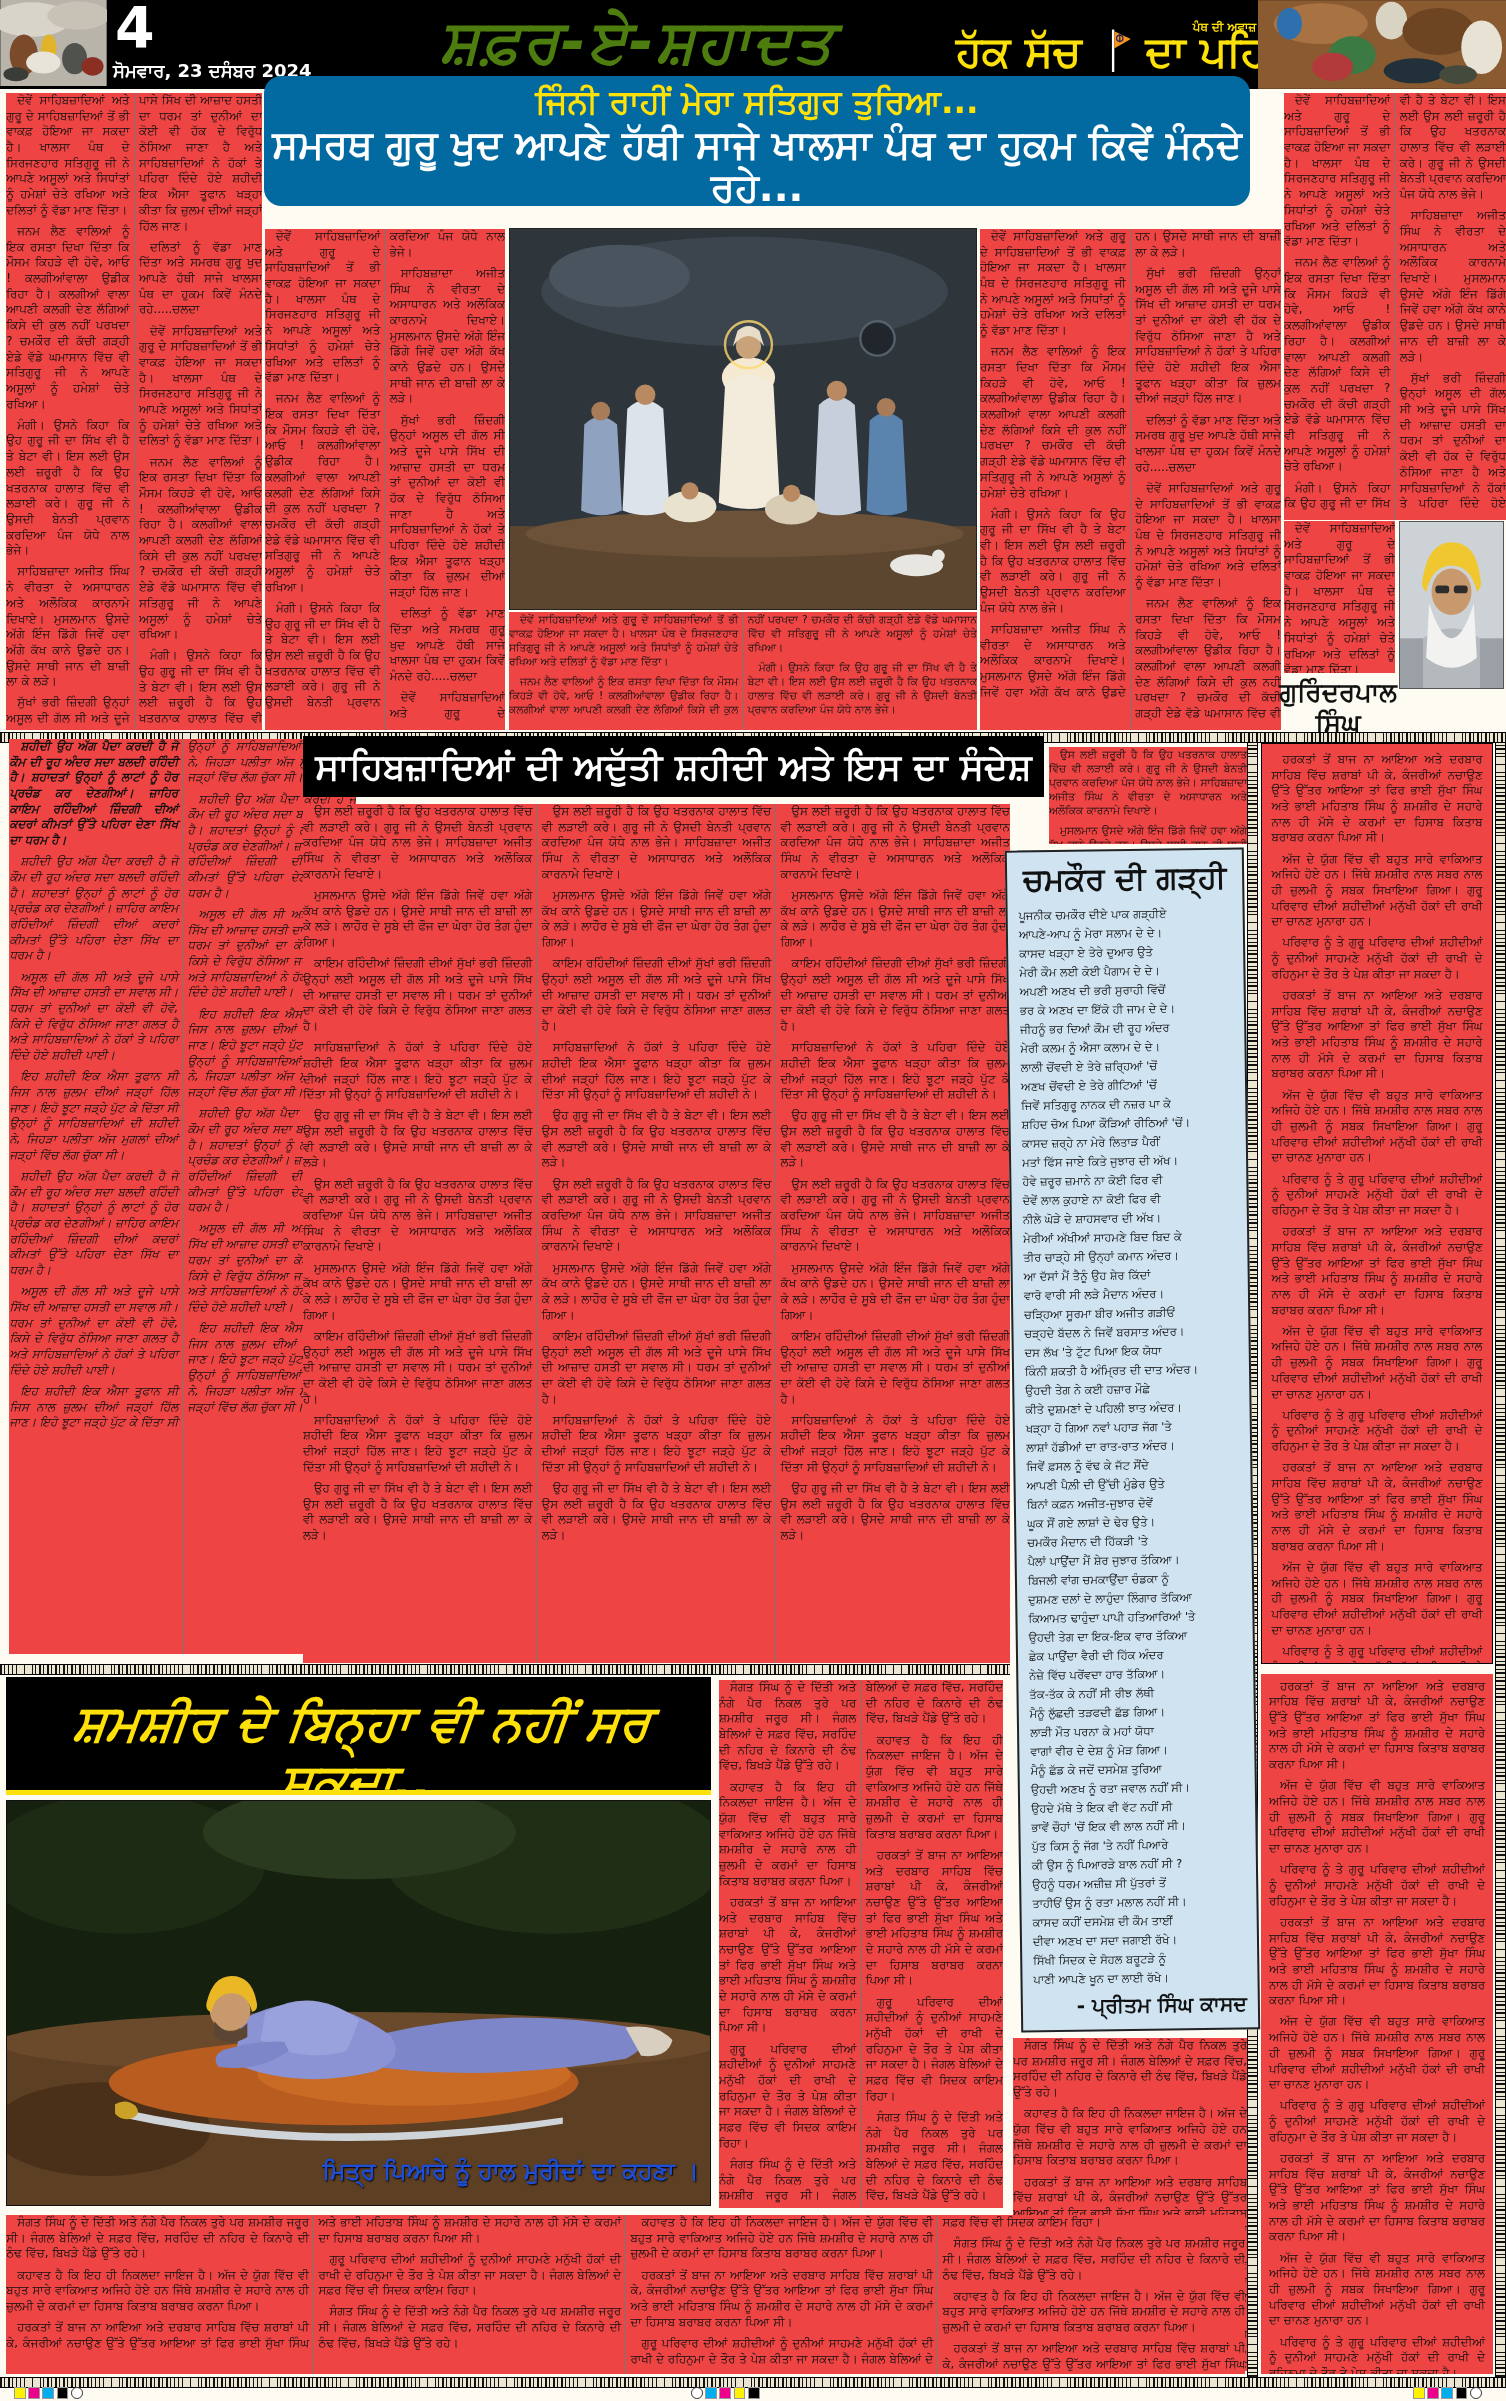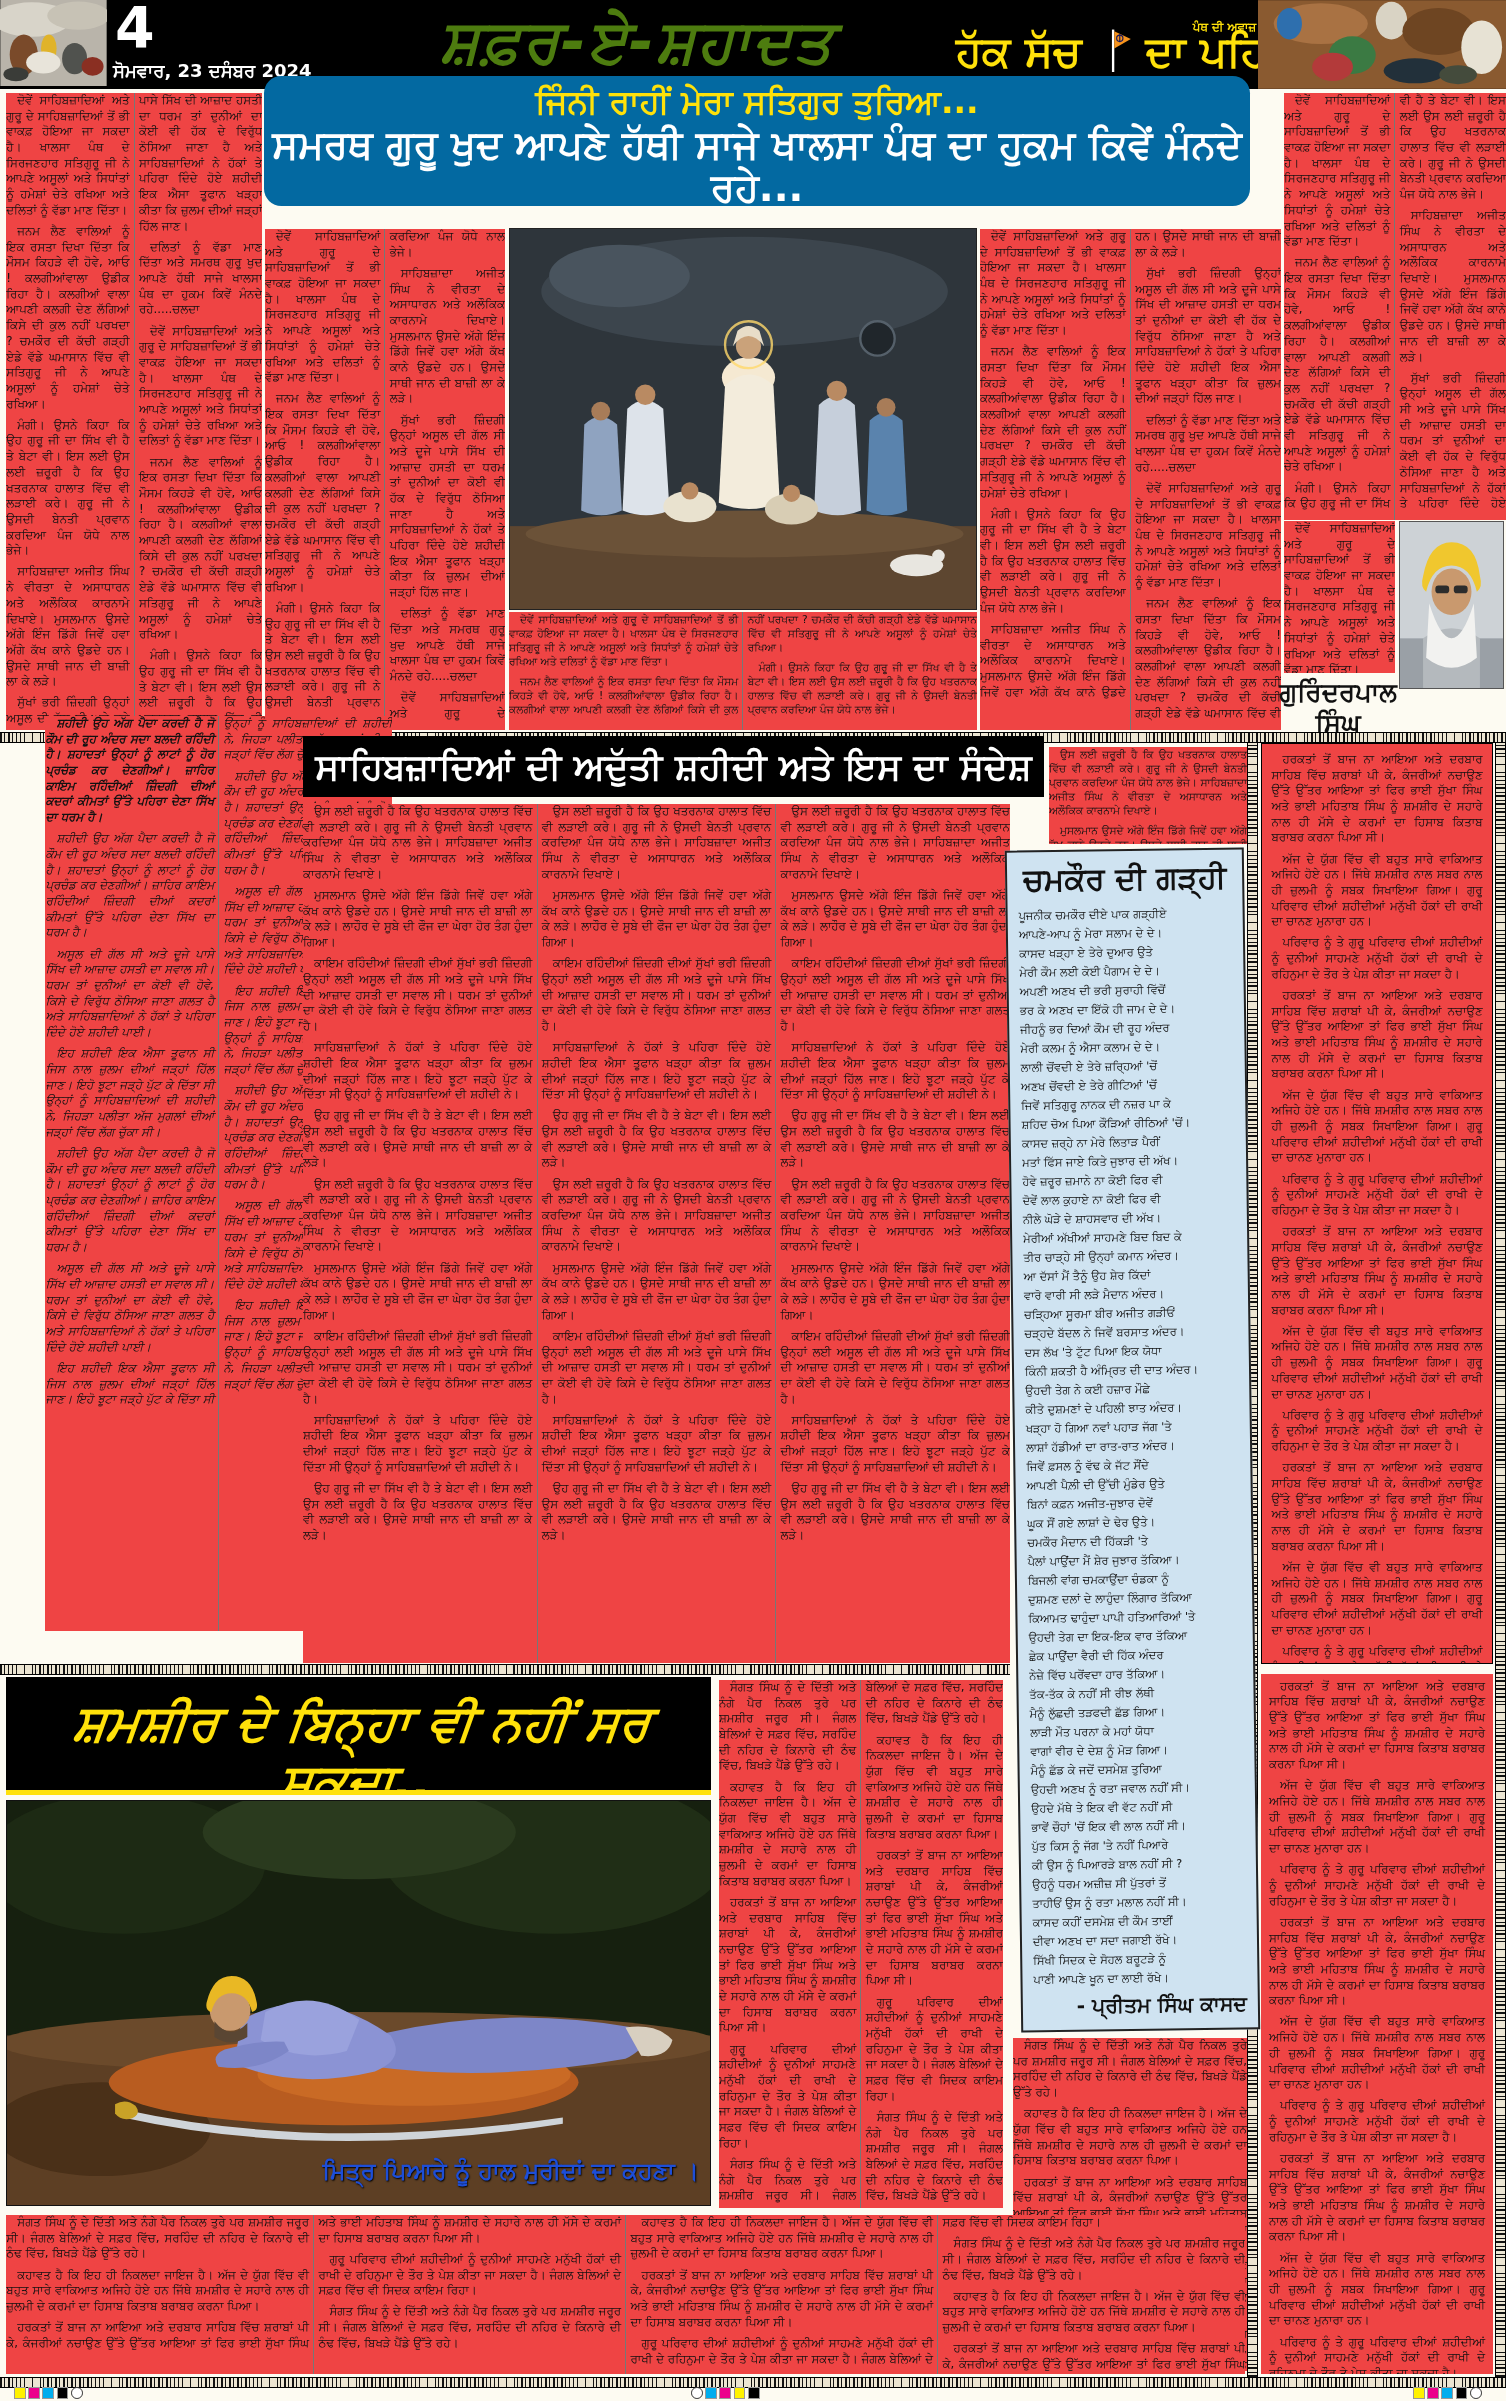--- a/index.html
+++ b/index.html
@@ -212,21 +212,21 @@
     <div>ਗੁਰਿੰਦਰਪਾਲ ਸਿੰਘ</div>
     <div>ਧਨੌਲਾ</div>
   </div>
 
   <div class="abs orn-h" style="left:0;top:732px;width:1506px;"></div>
   <div class="abs orn-v" style="left:1247px;top:743px;width:11px;height:1634px;"></div>
   <div class="abs orn-v" style="left:1495px;top:743px;width:11px;height:1634px;"></div>
   <div class="abs orn-h" style="left:0;top:1664px;width:1010px;"></div>
   <div class="abs orn-h" style="left:0;top:2377px;width:1506px;"></div>
 
-  <div class="abs txt introcol cream" style="left:9.4px;top:716px;width:347px;height:915px;column-count:2;column-gap:9.4px;column-rule:0.8px solid #777;margin-left:36px;">
+  <div class="abs txt introcol cream" style="left:9.4px;top:739px;width:347px;height:915px;column-count:2;column-gap:9.4px;column-rule:0.8px solid #777;">
     <p class="lead">ਸ਼ਹੀਦੀ ਉਹ ਅੱਗ ਪੈਦਾ ਕਰਦੀ ਹੈ ਜੋ ਕੌਮ ਦੀ ਰੂਹ ਅੰਦਰ ਸਦਾ ਬਲਦੀ ਰਹਿੰਦੀ ਹੈ। ਸ਼ਹਾਦਤਾਂ ਉਨ੍ਹਾਂ ਨੂੰ ਲਾਟਾਂ ਨੂੰ ਹੋਰ ਪ੍ਰਚੰਡ ਕਰ ਦੇਣਗੀਆਂ। ਜ਼ਾਹਿਰ ਕਾਇਮ ਰਹਿੰਦੀਆਂ ਜ਼ਿੰਦਗੀ ਦੀਆਂ ਕਦਰਾਂ ਕੀਮਤਾਂ ਉੱਤੇ ਪਹਿਰਾ ਦੇਣਾ ਸਿੱਖ ਦਾ ਧਰਮ ਹੈ।</p>
     <span><p>ਸ਼ਹੀਦੀ ਉਹ ਅੱਗ ਪੈਦਾ ਕਰਦੀ ਹੈ ਜੋ ਕੌਮ ਦੀ ਰੂਹ ਅੰਦਰ ਸਦਾ ਬਲਦੀ ਰਹਿੰਦੀ ਹੈ। ਸ਼ਹਾਦਤਾਂ ਉਨ੍ਹਾਂ ਨੂੰ ਲਾਟਾਂ ਨੂੰ ਹੋਰ ਪ੍ਰਚੰਡ ਕਰ ਦੇਣਗੀਆਂ। ਜ਼ਾਹਿਰ ਕਾਇਮ ਰਹਿੰਦੀਆਂ ਜ਼ਿੰਦਗੀ ਦੀਆਂ ਕਦਰਾਂ ਕੀਮਤਾਂ ਉੱਤੇ ਪਹਿਰਾ ਦੇਣਾ ਸਿੱਖ ਦਾ ਧਰਮ ਹੈ।</p><p>ਅਸੂਲ ਦੀ ਗੱਲ ਸੀ ਅਤੇ ਦੂਜੇ ਪਾਸੇ ਸਿੱਖ ਦੀ ਆਜ਼ਾਦ ਹਸਤੀ ਦਾ ਸਵਾਲ ਸੀ। ਧਰਮ ਤਾਂ ਦੁਨੀਆਂ ਦਾ ਕੋਈ ਵੀ ਹੋਵੇ, ਕਿਸੇ ਦੇ ਵਿਰੁੱਧ ਠੋਸਿਆ ਜਾਣਾ ਗਲਤ ਹੈ ਅਤੇ ਸਾਹਿਬਜ਼ਾਦਿਆਂ ਨੇ ਹੱਕਾਂ ਤੇ ਪਹਿਰਾ ਦਿੰਦੇ ਹੋਏ ਸ਼ਹੀਦੀ ਪਾਈ।</p><p>ਇਹ ਸ਼ਹੀਦੀ ਇਕ ਐਸਾ ਤੂਫਾਨ ਸੀ ਜਿਸ ਨਾਲ ਜ਼ੁਲਮ ਦੀਆਂ ਜੜ੍ਹਾਂ ਹਿੱਲ ਜਾਣ। ਇਹੋ ਝੂਟਾ ਜੜ੍ਹੇ ਪੁੱਟ ਕੇ ਦਿੱਤਾ ਸੀ ਉਨ੍ਹਾਂ ਨੂੰ ਸਾਹਿਬਜ਼ਾਦਿਆਂ ਦੀ ਸ਼ਹੀਦੀ ਨੇ, ਜਿਹੜਾ ਪਲੀਤਾ ਅੱਜ ਮੁਗਲਾਂ ਦੀਆਂ ਜੜ੍ਹਾਂ ਵਿੱਚ ਲੱਗ ਚੁੱਕਾ ਸੀ।</p><p>ਸ਼ਹੀਦੀ ਉਹ ਅੱਗ ਪੈਦਾ ਕਰਦੀ ਹੈ ਜੋ ਕੌਮ ਦੀ ਰੂਹ ਅੰਦਰ ਸਦਾ ਬਲਦੀ ਰਹਿੰਦੀ ਹੈ। ਸ਼ਹਾਦਤਾਂ ਉਨ੍ਹਾਂ ਨੂੰ ਲਾਟਾਂ ਨੂੰ ਹੋਰ ਪ੍ਰਚੰਡ ਕਰ ਦੇਣਗੀਆਂ। ਜ਼ਾਹਿਰ ਕਾਇਮ ਰਹਿੰਦੀਆਂ ਜ਼ਿੰਦਗੀ ਦੀਆਂ ਕਦਰਾਂ ਕੀਮਤਾਂ ਉੱਤੇ ਪਹਿਰਾ ਦੇਣਾ ਸਿੱਖ ਦਾ ਧਰਮ ਹੈ।</p><p>ਅਸੂਲ ਦੀ ਗੱਲ ਸੀ ਅਤੇ ਦੂਜੇ ਪਾਸੇ ਸਿੱਖ ਦੀ ਆਜ਼ਾਦ ਹਸਤੀ ਦਾ ਸਵਾਲ ਸੀ। ਧਰਮ ਤਾਂ ਦੁਨੀਆਂ ਦਾ ਕੋਈ ਵੀ ਹੋਵੇ, ਕਿਸੇ ਦੇ ਵਿਰੁੱਧ ਠੋਸਿਆ ਜਾਣਾ ਗਲਤ ਹੈ ਅਤੇ ਸਾਹਿਬਜ਼ਾਦਿਆਂ ਨੇ ਹੱਕਾਂ ਤੇ ਪਹਿਰਾ ਦਿੰਦੇ ਹੋਏ ਸ਼ਹੀਦੀ ਪਾਈ।</p><p>ਇਹ ਸ਼ਹੀਦੀ ਇਕ ਐਸਾ ਤੂਫਾਨ ਸੀ ਜਿਸ ਨਾਲ ਜ਼ੁਲਮ ਦੀਆਂ ਜੜ੍ਹਾਂ ਹਿੱਲ ਜਾਣ। ਇਹੋ ਝੂਟਾ ਜੜ੍ਹੇ ਪੁੱਟ ਕੇ ਦਿੱਤਾ ਸੀ ਉਨ੍ਹਾਂ ਨੂੰ ਸਾਹਿਬਜ਼ਾਦਿਆਂ ਦੀ ਸ਼ਹੀਦੀ ਨੇ, ਜਿਹੜਾ ਪਲੀਤਾ ਅੱਜ ਮੁਗਲਾਂ ਦੀਆਂ ਜੜ੍ਹਾਂ ਵਿੱਚ ਲੱਗ ਚੁੱਕਾ ਸੀ।</p><p>ਸ਼ਹੀਦੀ ਉਹ ਅੱਗ ਪੈਦਾ ਕਰਦੀ ਹੈ ਜੋ ਕੌਮ ਦੀ ਰੂਹ ਅੰਦਰ ਸਦਾ ਬਲਦੀ ਰਹਿੰਦੀ ਹੈ। ਸ਼ਹਾਦਤਾਂ ਉਨ੍ਹਾਂ ਨੂੰ ਲਾਟਾਂ ਨੂੰ ਹੋਰ ਪ੍ਰਚੰਡ ਕਰ ਦੇਣਗੀਆਂ। ਜ਼ਾਹਿਰ ਕਾਇਮ ਰਹਿੰਦੀਆਂ ਜ਼ਿੰਦਗੀ ਦੀਆਂ ਕਦਰਾਂ ਕੀਮਤਾਂ ਉੱਤੇ ਪਹਿਰਾ ਦੇਣਾ ਸਿੱਖ ਦਾ ਧਰਮ ਹੈ।</p><p>ਅਸੂਲ ਦੀ ਗੱਲ ਸੀ ਅਤੇ ਦੂਜੇ ਪਾਸੇ ਸਿੱਖ ਦੀ ਆਜ਼ਾਦ ਹਸਤੀ ਦਾ ਸਵਾਲ ਸੀ। ਧਰਮ ਤਾਂ ਦੁਨੀਆਂ ਦਾ ਕੋਈ ਵੀ ਹੋਵੇ, ਕਿਸੇ ਦੇ ਵਿਰੁੱਧ ਠੋਸਿਆ ਜਾਣਾ ਗਲਤ ਹੈ ਅਤੇ ਸਾਹਿਬਜ਼ਾਦਿਆਂ ਨੇ ਹੱਕਾਂ ਤੇ ਪਹਿਰਾ ਦਿੰਦੇ ਹੋਏ ਸ਼ਹੀਦੀ ਪਾਈ।</p><p>ਇਹ ਸ਼ਹੀਦੀ ਇਕ ਐਸਾ ਤੂਫਾਨ ਸੀ ਜਿਸ ਨਾਲ ਜ਼ੁਲਮ ਦੀਆਂ ਜੜ੍ਹਾਂ ਹਿੱਲ ਜਾਣ। ਇਹੋ ਝੂਟਾ ਜੜ੍ਹੇ ਪੁੱਟ ਕੇ ਦਿੱਤਾ ਸੀ ਉਨ੍ਹਾਂ ਨੂੰ ਸਾਹਿਬਜ਼ਾਦਿਆਂ ਦੀ ਸ਼ਹੀਦੀ ਨੇ, ਜਿਹੜਾ ਪਲੀਤਾ ਅੱਜ ਮੁਗਲਾਂ ਦੀਆਂ ਜੜ੍ਹਾਂ ਵਿੱਚ ਲੱਗ ਚੁੱਕਾ ਸੀ।</p><p>ਸ਼ਹੀਦੀ ਉਹ ਅੱਗ ਪੈਦਾ ਕਰਦੀ ਹੈ ਜੋ ਕੌਮ ਦੀ ਰੂਹ ਅੰਦਰ ਸਦਾ ਬਲਦੀ ਰਹਿੰਦੀ ਹੈ। ਸ਼ਹਾਦਤਾਂ ਉਨ੍ਹਾਂ ਨੂੰ ਲਾਟਾਂ ਨੂੰ ਹੋਰ ਪ੍ਰਚੰਡ ਕਰ ਦੇਣਗੀਆਂ। ਜ਼ਾਹਿਰ ਕਾਇਮ ਰਹਿੰਦੀਆਂ ਜ਼ਿੰਦਗੀ ਦੀਆਂ ਕਦਰਾਂ ਕੀਮਤਾਂ ਉੱਤੇ ਪਹਿਰਾ ਦੇਣਾ ਸਿੱਖ ਦਾ ਧਰਮ ਹੈ।</p><p>ਅਸੂਲ ਦੀ ਗੱਲ ਸੀ ਅਤੇ ਦੂਜੇ ਪਾਸੇ ਸਿੱਖ ਦੀ ਆਜ਼ਾਦ ਹਸਤੀ ਦਾ ਸਵਾਲ ਸੀ। ਧਰਮ ਤਾਂ ਦੁਨੀਆਂ ਦਾ ਕੋਈ ਵੀ ਹੋਵੇ, ਕਿਸੇ ਦੇ ਵਿਰੁੱਧ ਠੋਸਿਆ ਜਾਣਾ ਗਲਤ ਹੈ ਅਤੇ ਸਾਹਿਬਜ਼ਾਦਿਆਂ ਨੇ ਹੱਕਾਂ ਤੇ ਪਹਿਰਾ ਦਿੰਦੇ ਹੋਏ ਸ਼ਹੀਦੀ ਪਾਈ।</p><p>ਇਹ ਸ਼ਹੀਦੀ ਇਕ ਐਸਾ ਤੂਫਾਨ ਸੀ ਜਿਸ ਨਾਲ ਜ਼ੁਲਮ ਦੀਆਂ ਜੜ੍ਹਾਂ ਹਿੱਲ ਜਾਣ। ਇਹੋ ਝੂਟਾ ਜੜ੍ਹੇ ਪੁੱਟ ਕੇ ਦਿੱਤਾ ਸੀ ਉਨ੍ਹਾਂ ਨੂੰ ਸਾਹਿਬਜ਼ਾਦਿਆਂ ਦੀ ਸ਼ਹੀਦੀ ਨੇ, ਜਿਹੜਾ ਪਲੀਤਾ ਅੱਜ ਮੁਗਲਾਂ ਦੀਆਂ ਜੜ੍ਹਾਂ ਵਿੱਚ ਲੱਗ ਚੁੱਕਾ ਸੀ।</p></span>
   </div>
 
   <div class="abs headline2">ਸਾਹਿਬਜ਼ਾਦਿਆਂ ਦੀ ਅਦੁੱਤੀ ਸ਼ਹੀਦੀ ਅਤੇ ਇਸ ਦਾ ਸੰਦੇਸ਼</div>
 
   <div class="abs txt cream" style="left:1049px;top:747px;width:198px;height:97px;font-size:10.6px;">
       <p>ਉਸ ਲਈ ਜ਼ਰੂਰੀ ਹੈ ਕਿ ਉਹ ਖਤਰਨਾਕ ਹਾਲਾਤ ਵਿੱਚ ਵੀ ਲੜਾਈ ਕਰੇ। ਗੁਰੂ ਜੀ ਨੇ ਉਸਦੀ ਬੇਨਤੀ ਪ੍ਰਵਾਨ ਕਰਦਿਆ ਪੰਜ ਯੋਧੇ ਨਾਲ ਭੇਜੇ। ਸਾਹਿਬਜ਼ਾਦਾ ਅਜੀਤ ਸਿੰਘ ਨੇ ਵੀਰਤਾ ਦੇ ਅਸਾਧਾਰਨ ਅਤੇ ਅਲੌਕਿਕ ਕਾਰਨਾਮੇ ਦਿਖਾਏ।</p>
       <p>ਮੁਸਲਮਾਨ ਉਸਦੇ ਅੱਗੇ ਇੰਜ ਡਿੱਗੇ ਜਿਵੇਂ ਹਵਾ ਅੱਗੇ ਕੱਖ ਕਾਨੇ ਉਡਦੇ ਹਨ। ਉਸਦੇ ਸਾਥੀ ਜਾਨ ਦੀ ਬਾਜ਼ੀ ਲਾ ਕੇ ਲੜੇ। ਲਾਹੌਰ ਦੇ ਸੂਬੇ ਦੀ ਫੌਜ ਦਾ ਘੇਰਾ ਹੋਰ ਤੰਗ ਹੁੰਦਾ ਗਿਆ।</p>
     </div>

